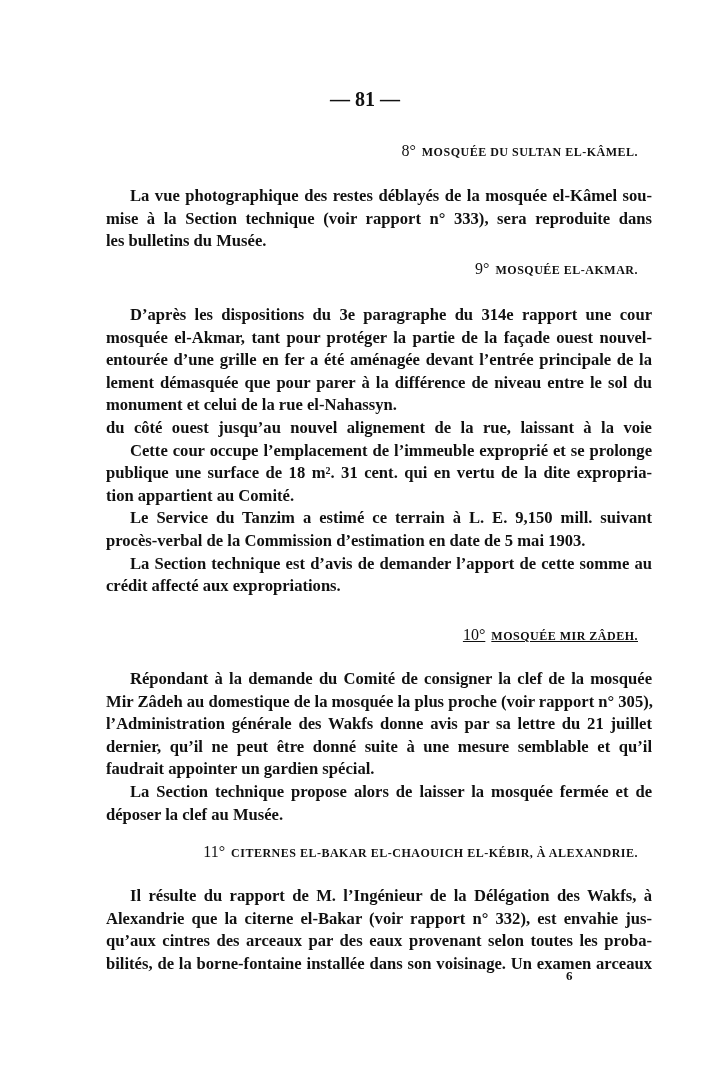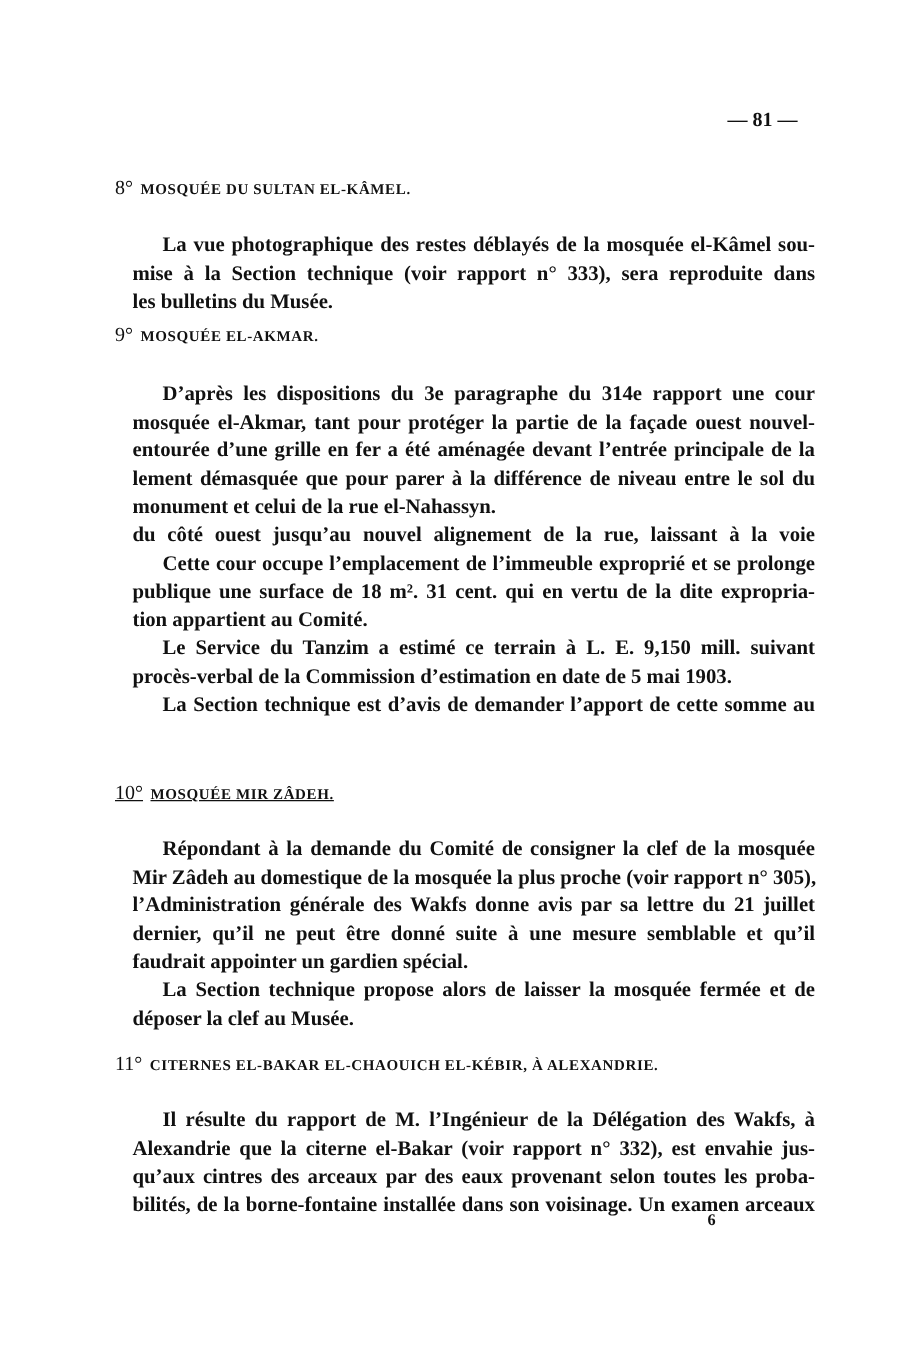--- a/index.html
+++ b/index.html
@@ -19,29 +19,29 @@
       position: absolute;
       left: 92px;
       top: 0;
       width: 546px;
     }
     .folio {
       position: absolute;
       left: 0;
       top: 88px;
       width: 546px;
-      text-align: right;
-      font-size: 16px;
+      text-align: center;
+      font-size: 20px;
       font-weight: bold;
     }
     .heading {
       position: absolute;
       left: 0;
       width: 546px;
-      text-align: left;
+      text-align: right;
       font-size: 12px;
       font-weight: bold;
       letter-spacing: 0.5px;
       white-space: nowrap;
     }
     .heading .num {
       font-size: 16px;
       font-weight: normal;
       letter-spacing: 0;
       margin-right: 6px;
@@ -103,20 +103,21 @@
     <span class="line">entourée d’une grille en fer a été aménagée devant l’entrée principale de la</span>
     <span class="line">lement démasquée que pour parer à la différence de niveau entre le sol du</span>
     <span class="line last">monument et celui de la rue el-Nahassyn.</span>
     <span class="line">du côté ouest jusqu’au nouvel alignement de la rue, laissant à la voie</span>
     <span class="line indent">Cette cour occupe l’emplacement de l’immeuble exproprié et se prolonge</span>
     <span class="line">publique une surface de 18 m². 31 cent. qui en vertu de la dite expropria-</span>
     <span class="line last">tion appartient au Comité.</span>
     <span class="line indent">Le Service du Tanzim a estimé ce terrain à L. E. 9,150 mill. suivant</span>
     <span class="line last">procès-verbal de la Commission d’estimation en date de 5 mai 1903.</span>
     <span class="line indent">La Section technique est d’avis de demander l’apport de cette somme au</span>
+    <span class="line last">crédit affecté aux expropriations.</span>
   </div>
 
   <div class="heading" style="top:626px;text-decoration:underline;">
     <span class="num">10°</span><span>MOSQUÉE MIR ZÂDEH.</span>
   </div>
   <div class="para" style="top:654px;">
     <span class="line indent">Répondant à la demande du Comité de consigner la clef de la mosquée</span>
     <span class="line">Mir Zâdeh au domestique de la mosquée la plus proche (voir rapport n° 305),</span>
     <span class="line">l’Administration générale des Wakfs donne avis par sa lettre du 21 juillet</span>
     <span class="line">dernier, qu’il ne peut être donné suite à une mesure semblable et qu’il</span>

